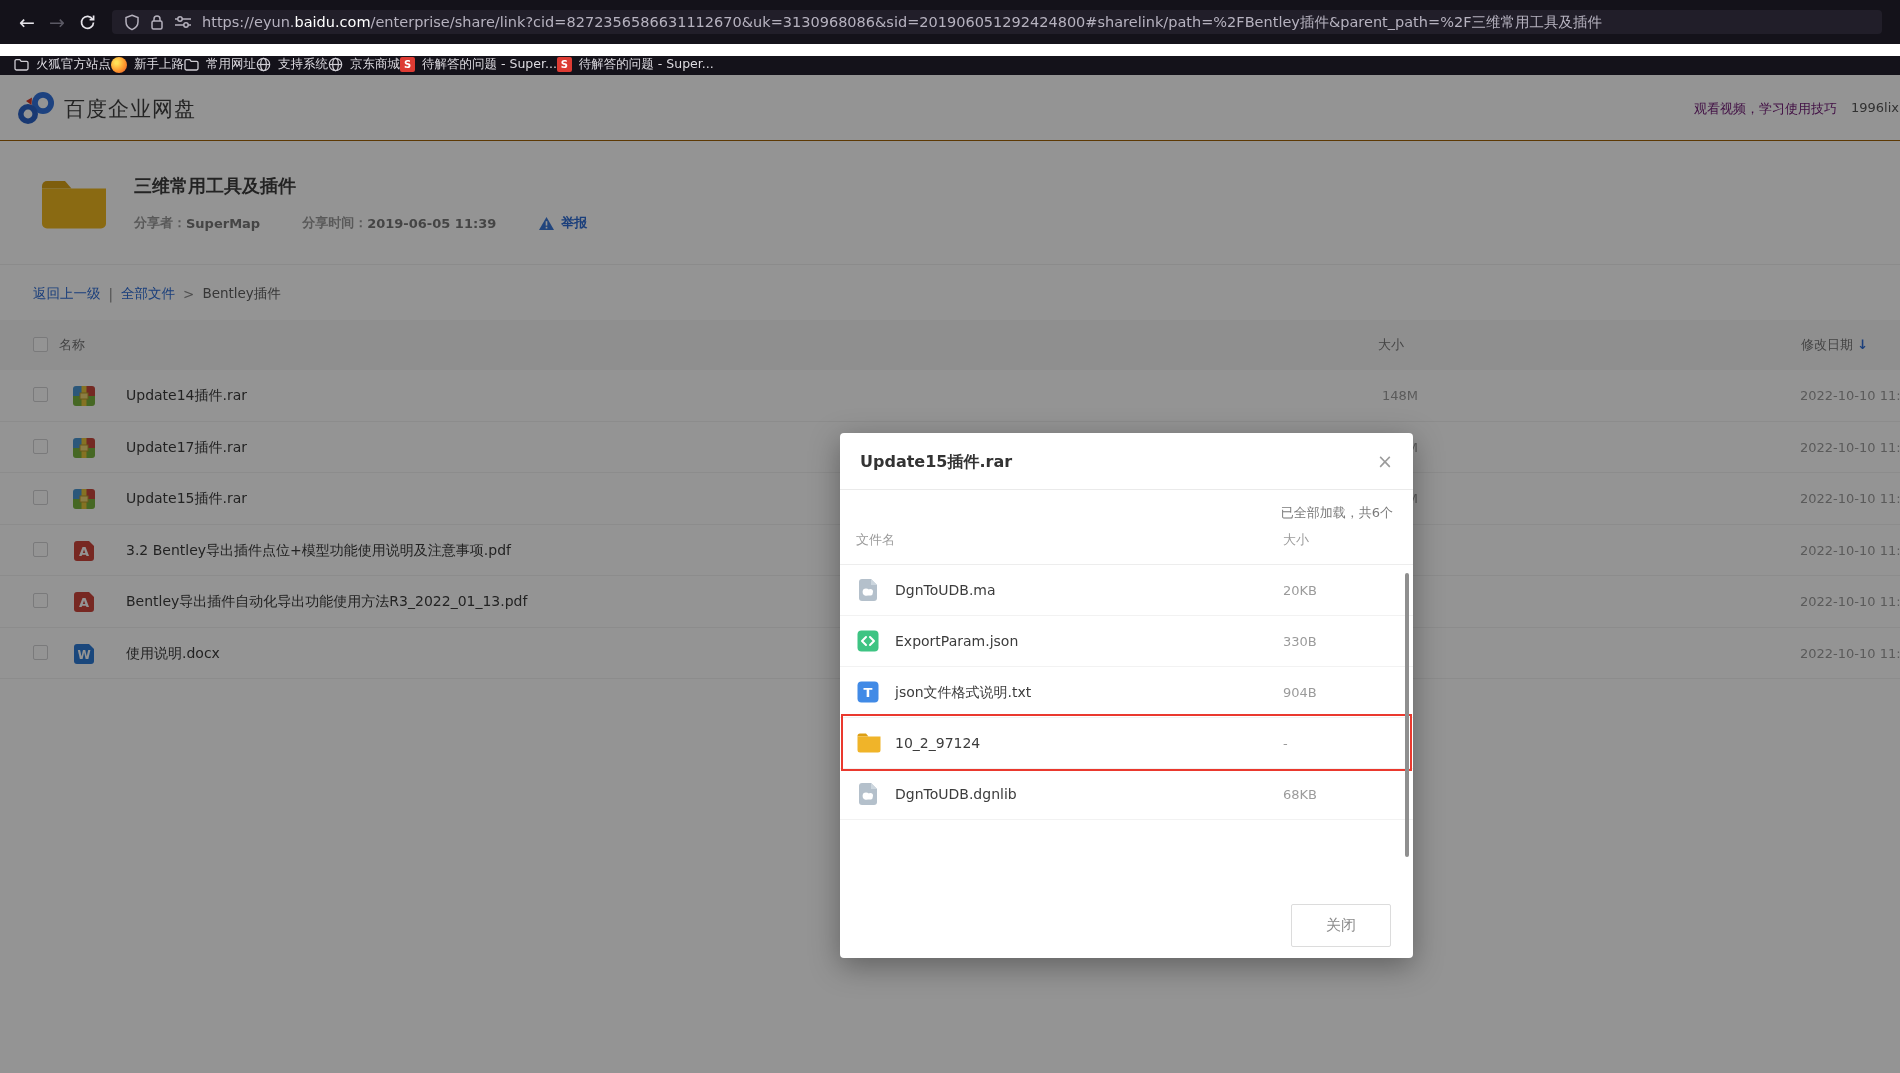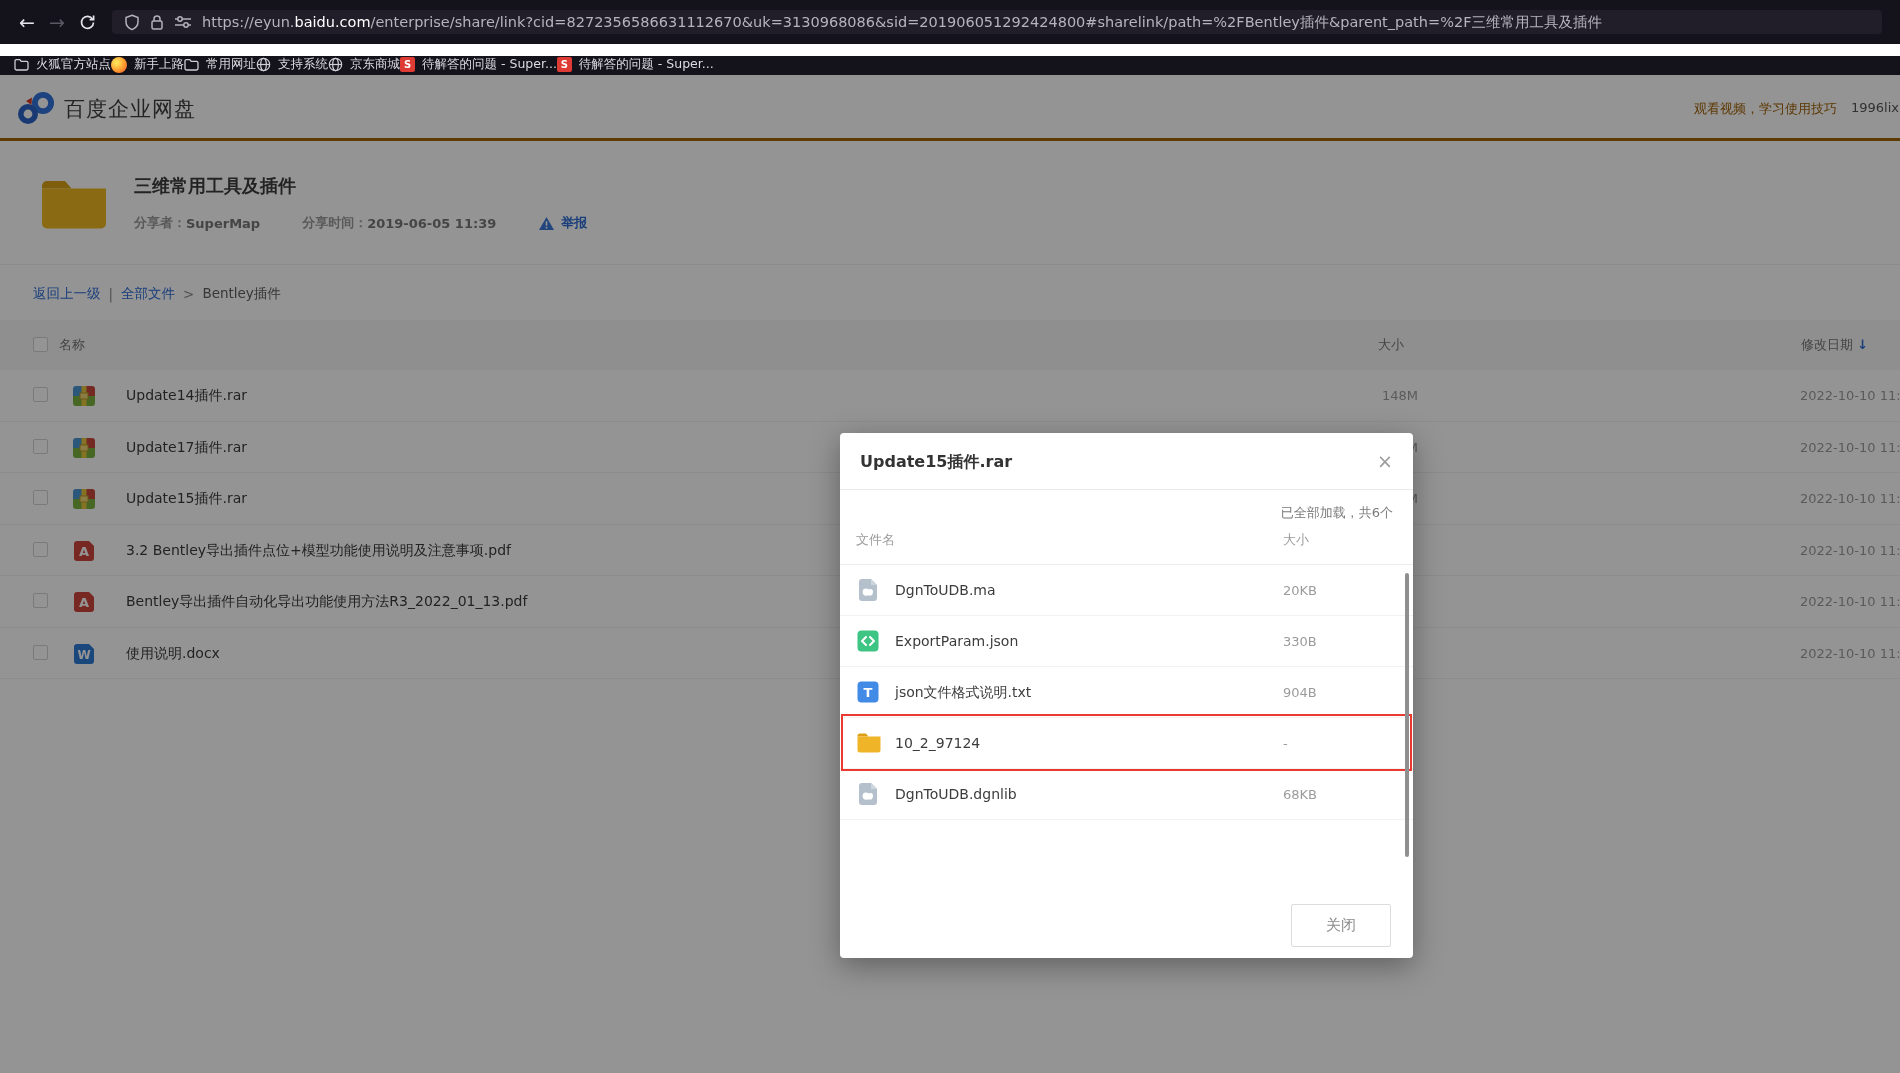--- a/index.html
+++ b/index.html
@@ -30,24 +30,24 @@
   }
   .bm-item { display:flex; align-items:center; gap:7px; color:#dddbe1; font-size:12.5px; white-space:nowrap; }
   .s-badge { width:15px; height:15px; background:#dd3b33; border-radius:2px; color:#fff;
     font-size:10px; font-weight:bold; display:flex; align-items:center; justify-content:center; }
   .ff-ball { width:16px; height:16px; border-radius:50%;
     background:radial-gradient(circle at 35% 35%, #ffe158 10%, #ff9a2e 55%, #e2512d 100%); }
 
   
   .page { position:absolute; left:0; top:75px; width:1900px; height:998px; background:#fff; overflow:hidden; }
 
-  .site-header { position:relative; height:66px; border-bottom:3px solid #a16207; }
+  .site-header { position:relative; height:66px; border-bottom:1px solid #a16207; }
   .logo { position:absolute; left:16px; top:15px; }
   .brand { position:absolute; left:64px; top:20px; font-size:21px; color:#3f3f3f; letter-spacing:1px; }
-  .help-link { position:absolute; left:1694px; top:25px; font-size:13px; color:#a16207; white-space:nowrap; }
+  .help-link { position:absolute; left:1694px; top:25px; font-size:13px; color:#701a75; white-space:nowrap; }
   .account { position:absolute; left:1851px; top:25px; font-size:13px; color:#555; white-space:nowrap; }
 
   .share-info { position:relative; height:124px; border-bottom:1px solid #efefef;font-weight:bold; }
   .big-folder { position:absolute; left:39px; top:36px; }
   .share-title { position:absolute; left:134px; top:33px; font-size:18px; color:#3d3d3d; }
   .share-meta { position:absolute; left:134px; top:73px; font-size:13px; color:#9a9a9a; display:flex; align-items:center; }
   .share-meta .val { color:#777; }
   .share-meta .gap { display:inline-block; width:42px; }
   .report { display:inline-flex; align-items:center; gap:6px; color:#2f6dd5; }
 

